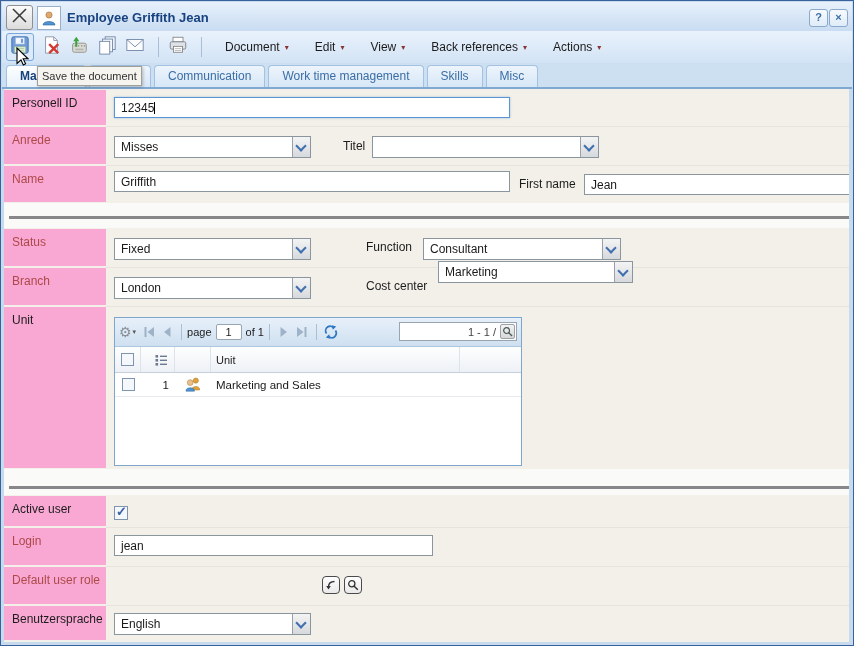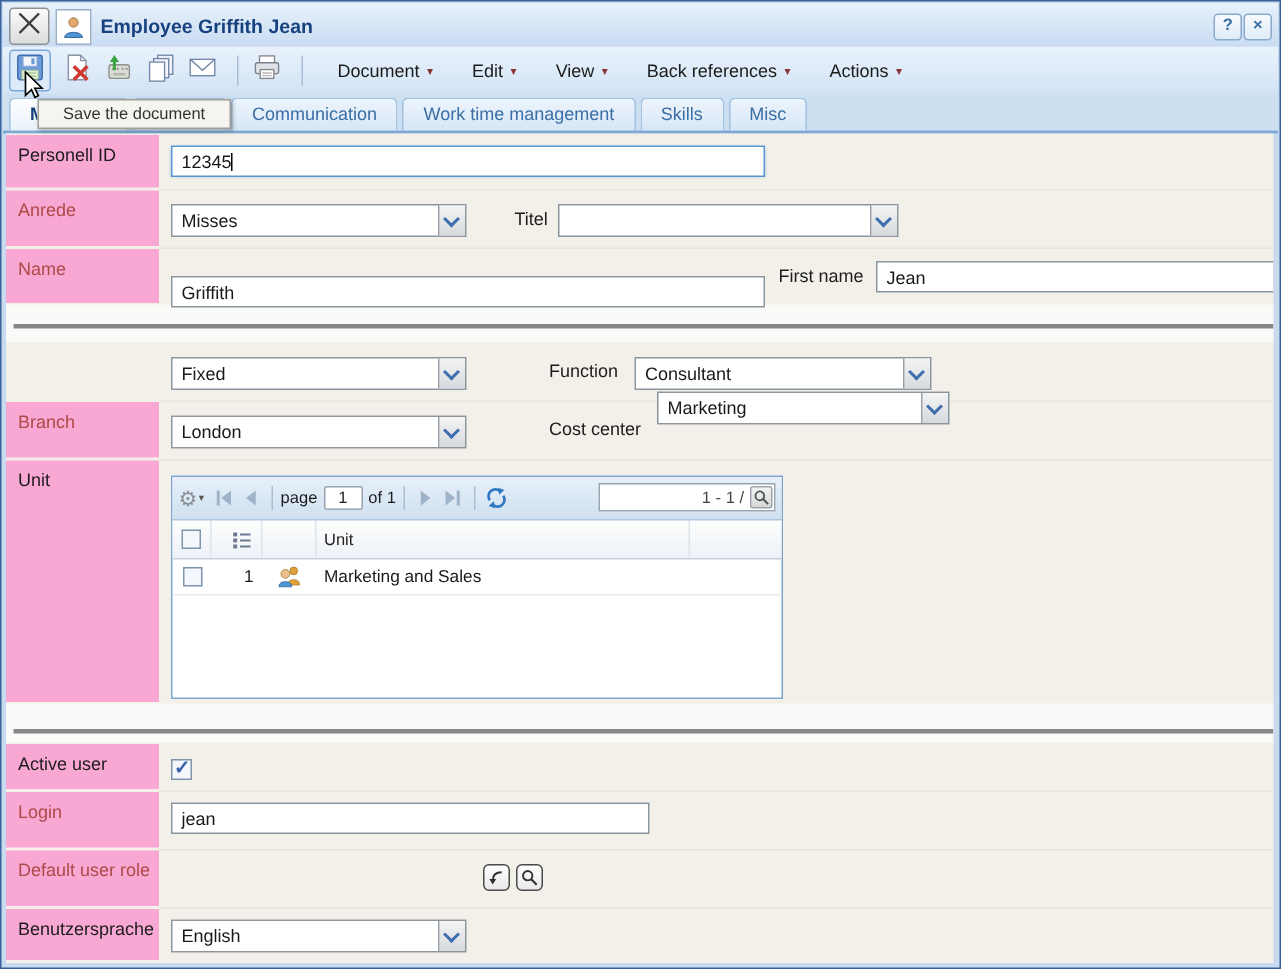--- a/index.html
+++ b/index.html
@@ -27,22 +27,22 @@
   .menu{font-size:12px;color:#1b1b1b;margin-right:26px;white-space:nowrap;}
   .menu::after{content:"▾";font-size:8px;color:#8b3434;margin-left:5px;vertical-align:1px;}
   
   .tabbar{position:absolute;left:1px;top:62px;right:1px;height:24px;background:#cde0f2;
     border-bottom:2px solid #7fa9d3;display:flex;align-items:flex-end;padding-left:4px;}
   .tab{height:18px;padding:3px 13px 0 13px;margin-right:3px;background:linear-gradient(#edf4fc,#d7e7f7);
     border:1px solid #a3c2e2;border-bottom:none;border-radius:4px 4px 0 0;font-size:12px;color:#3a6ea5;white-space:nowrap;}
   .tab.active{background:linear-gradient(#fdfeff,#e9f2fb);color:#16407c;font-weight:bold;min-width:52px;}
   .tab.ghost{min-width:34px;}
   
-  .tooltip{position:absolute;left:24px;top:65px;z-index:50;background:#f5f4ef;border:1px solid #a09f98;
-    padding:3px 16px;font-size:11px;color:#333;box-shadow:1px 1px 3px rgba(0,0,0,.25);white-space:nowrap;}
+  .tooltip{position:absolute;left:36px;top:65px;z-index:50;background:#f5f4ef;border:1px solid #a09f98;
+    padding:3px 4px;font-size:11px;color:#333;box-shadow:1px 1px 3px rgba(0,0,0,.25);white-space:nowrap;}
   .cursor{position:absolute;left:15px;top:46px;z-index:60;}
   
   .content{position:absolute;left:3px;top:88px;width:845px;height:553px;background:#f2f0e9;overflow:hidden;}
   .lbl{position:absolute;left:0;width:102px;box-sizing:border-box;padding:6px 0 0 8px;
     background:#f9a8d4;font-size:12px;color:#1c1c1c;}
   .lbl.req{color:#ad4a48;}
   .rowline{position:absolute;left:102px;right:0;height:1px;background:#e6e4dc;}
   .sepband{position:absolute;left:0;width:845px;background:#fafaf8;}
   .sepline{position:absolute;left:5px;right:0;height:3px;background:#87878a;}
   .inline-lbl{position:absolute;font-size:12px;color:#1c1c1c;white-space:nowrap;}
@@ -204,20 +204,21 @@
     <svg width="14" height="20" viewBox="0 0 14 20">
         <polygon points="1,1 1,16.5 5,12.8 7.3,17.9 9.6,16.8 7.2,11.8 12,11.8" fill="#fff" stroke="#000" stroke-width="1.1"></polygon>
       </svg>
   </div>
 
   <div class="content">
 
     <div class="lbl" style="top:1px;height:35px;">Personell ID</div>
     <div class="lbl req" style="top:38px;height:37px;">Anrede</div>
     <div class="lbl req" style="top:77px;height:36px;">Name</div>
+    <div class="lbl req" style="top:140px;height:37px;">Status</div>
     <div class="lbl req" style="top:179px;height:37px;">Branch</div>
     <div class="lbl" style="top:218px;height:161px;">Unit</div>
     <div class="lbl req" style="top:439px;height:37px;">Login</div>
     <div class="lbl" style="top:407px;height:30px;">Active user</div>
     <div class="lbl req" style="top:478px;height:37px;">Default user role</div>
     <div class="lbl" style="top:517px;height:34px;">Benutzersprache</div>
 
     <div class="rowline" style="top:37px;"></div>
     <div class="rowline" style="top:76px;"></div>
     <div class="rowline" style="top:178px;"></div>
@@ -238,21 +239,21 @@
     <div class="select" style="left:110px;top:47px;width:197px;">
       <span class="txt">Misses</span>
       <span class="sel-btn"></span>
     </div>
     <div class="inline-lbl" style="left:339px;top:50px;">Titel</div>
     <div class="select" style="left:368px;top:47px;width:227px;">
       <span class="txt"></span>
       <span class="sel-btn"></span>
     </div>
 
-    <div class="tinput" style="left:110px;top:95px;width:396px;"><span>Griffith</span></div>
+    <div class="tinput" style="left:110px;top:82px;width:396px;"><span>Griffith</span></div>
     <div class="inline-lbl" style="left:515px;top:88px;">First name</div>
     <div class="tinput" style="left:580px;top:85px;width:266px;"><span>Jean</span></div>
 
     <div class="select" style="left:110px;top:149px;width:197px;">
       <span class="txt">Fixed</span>
       <span class="sel-btn"></span>
     </div>
     <div class="inline-lbl" style="left:362px;top:151px;">Function</div>
     <div class="select" style="left:419px;top:149px;width:198px;">
       <span class="txt">Consultant</span>

